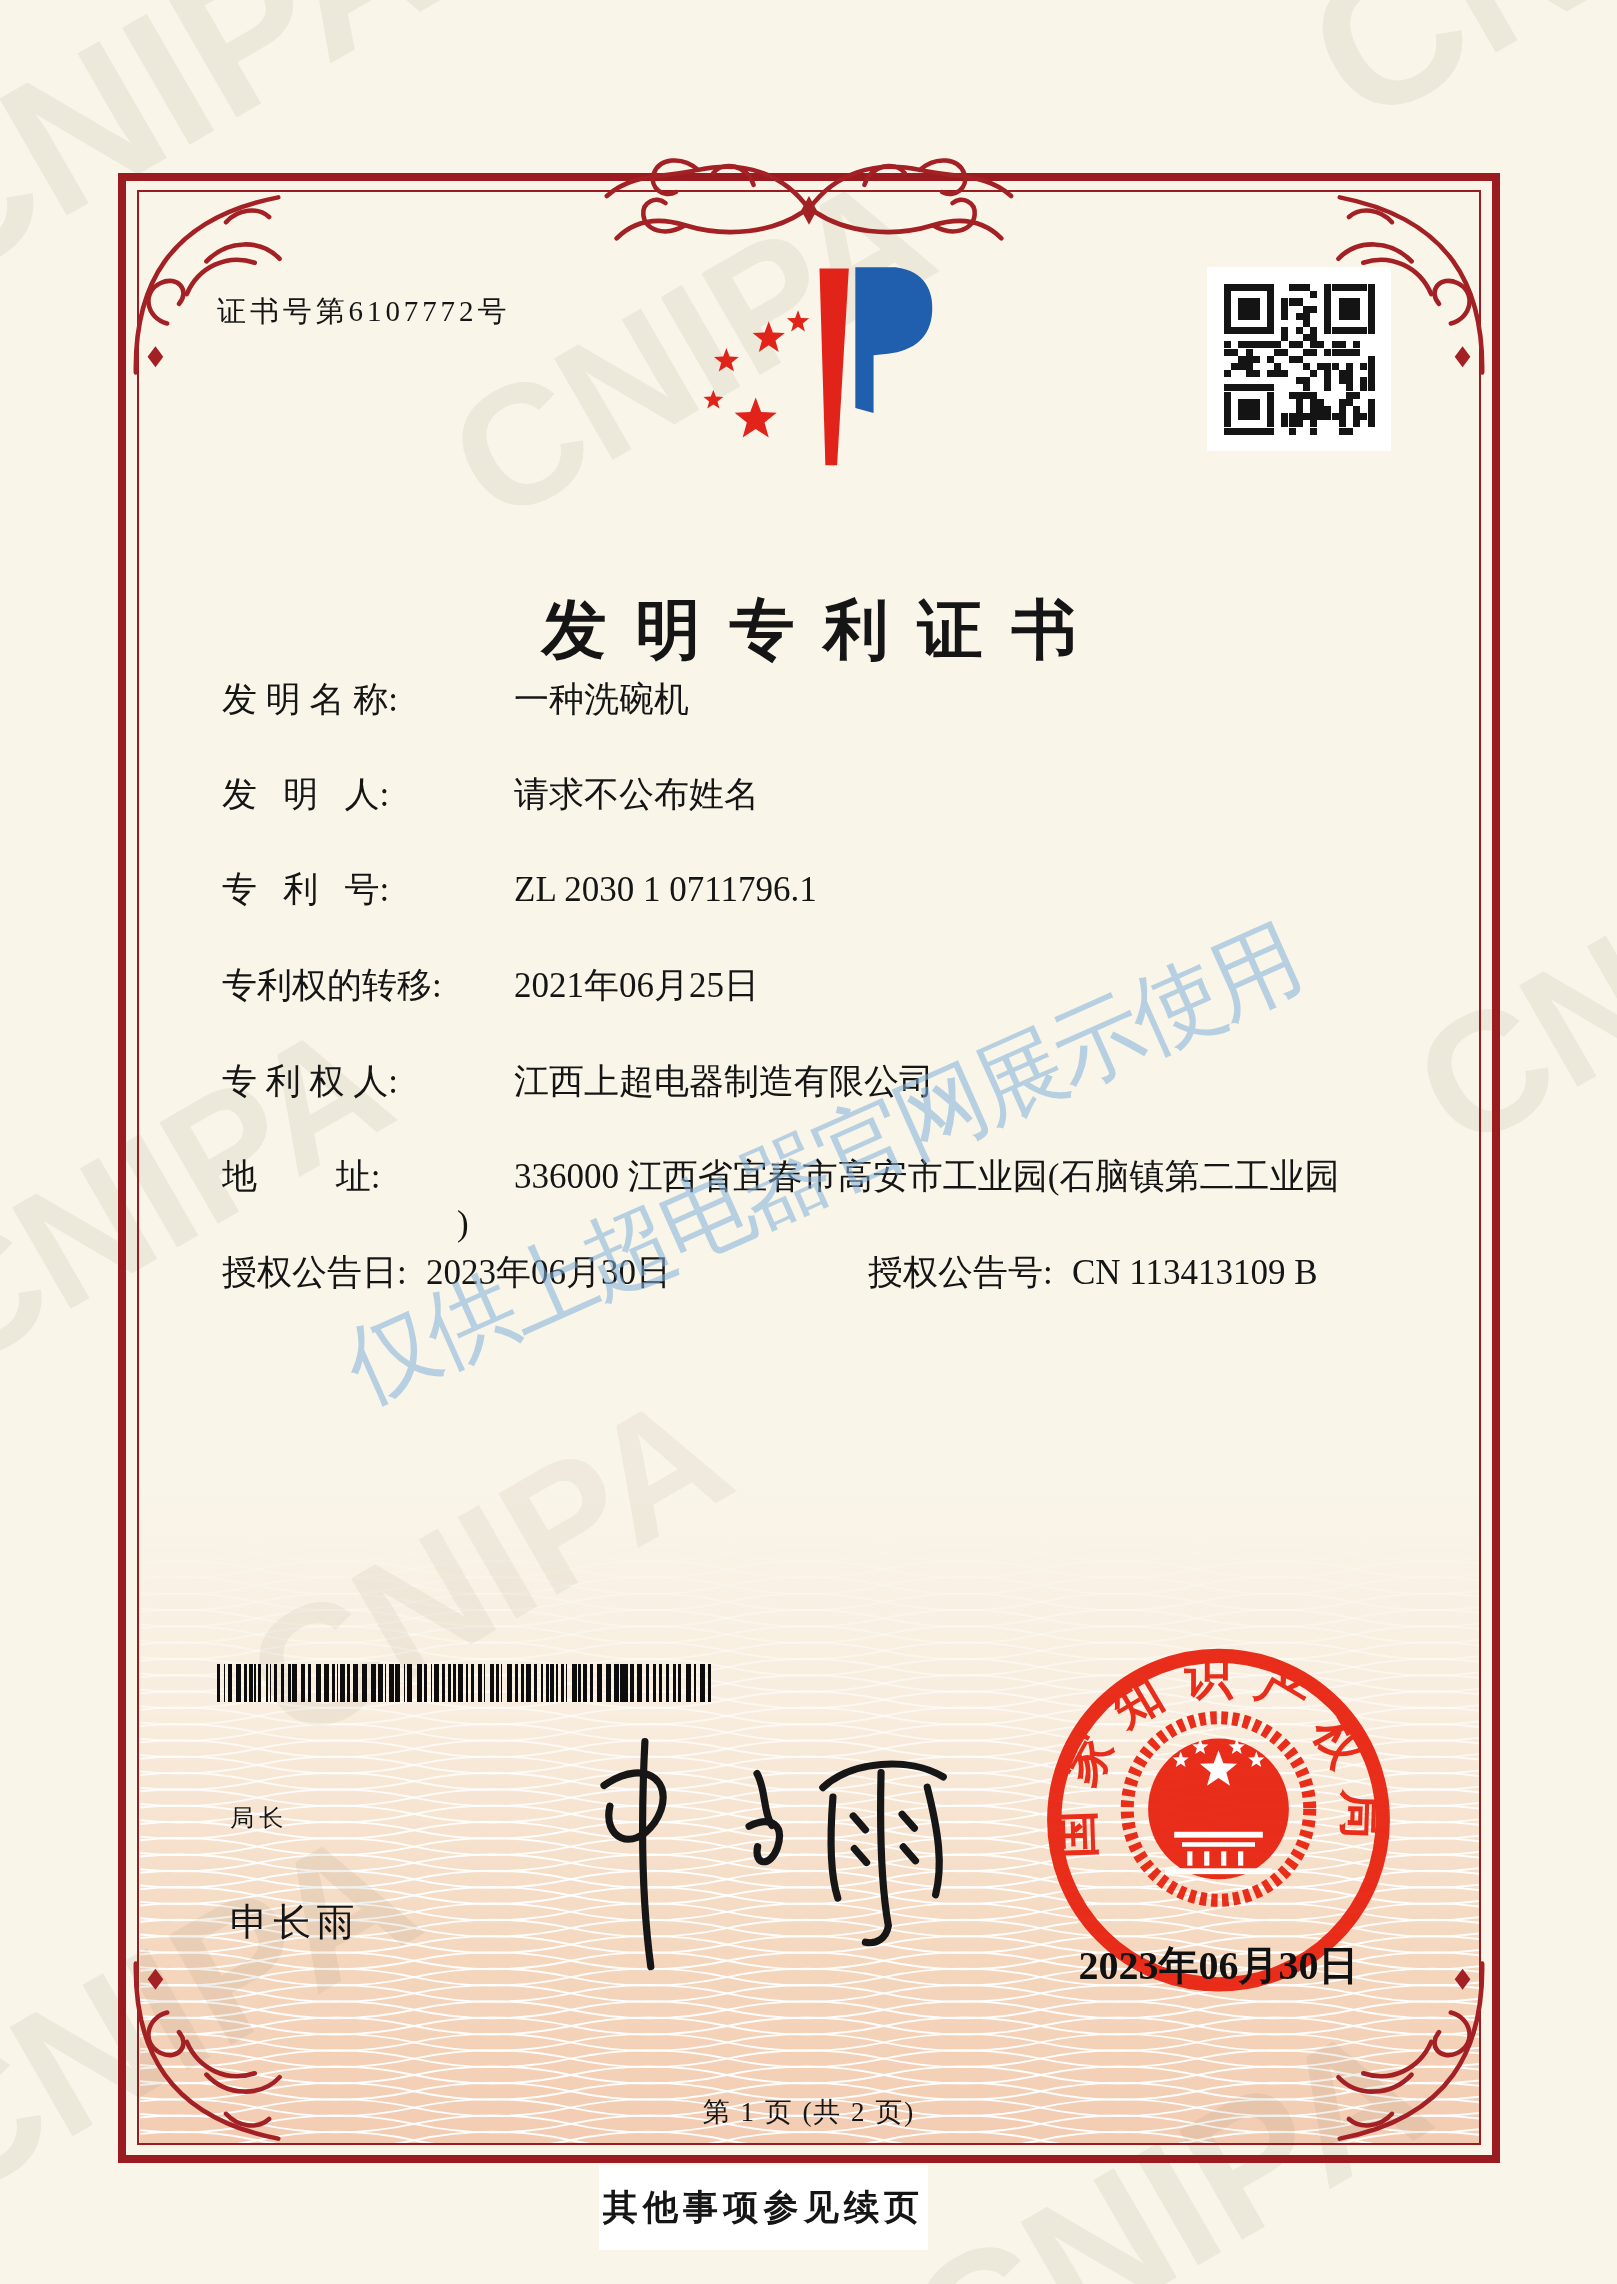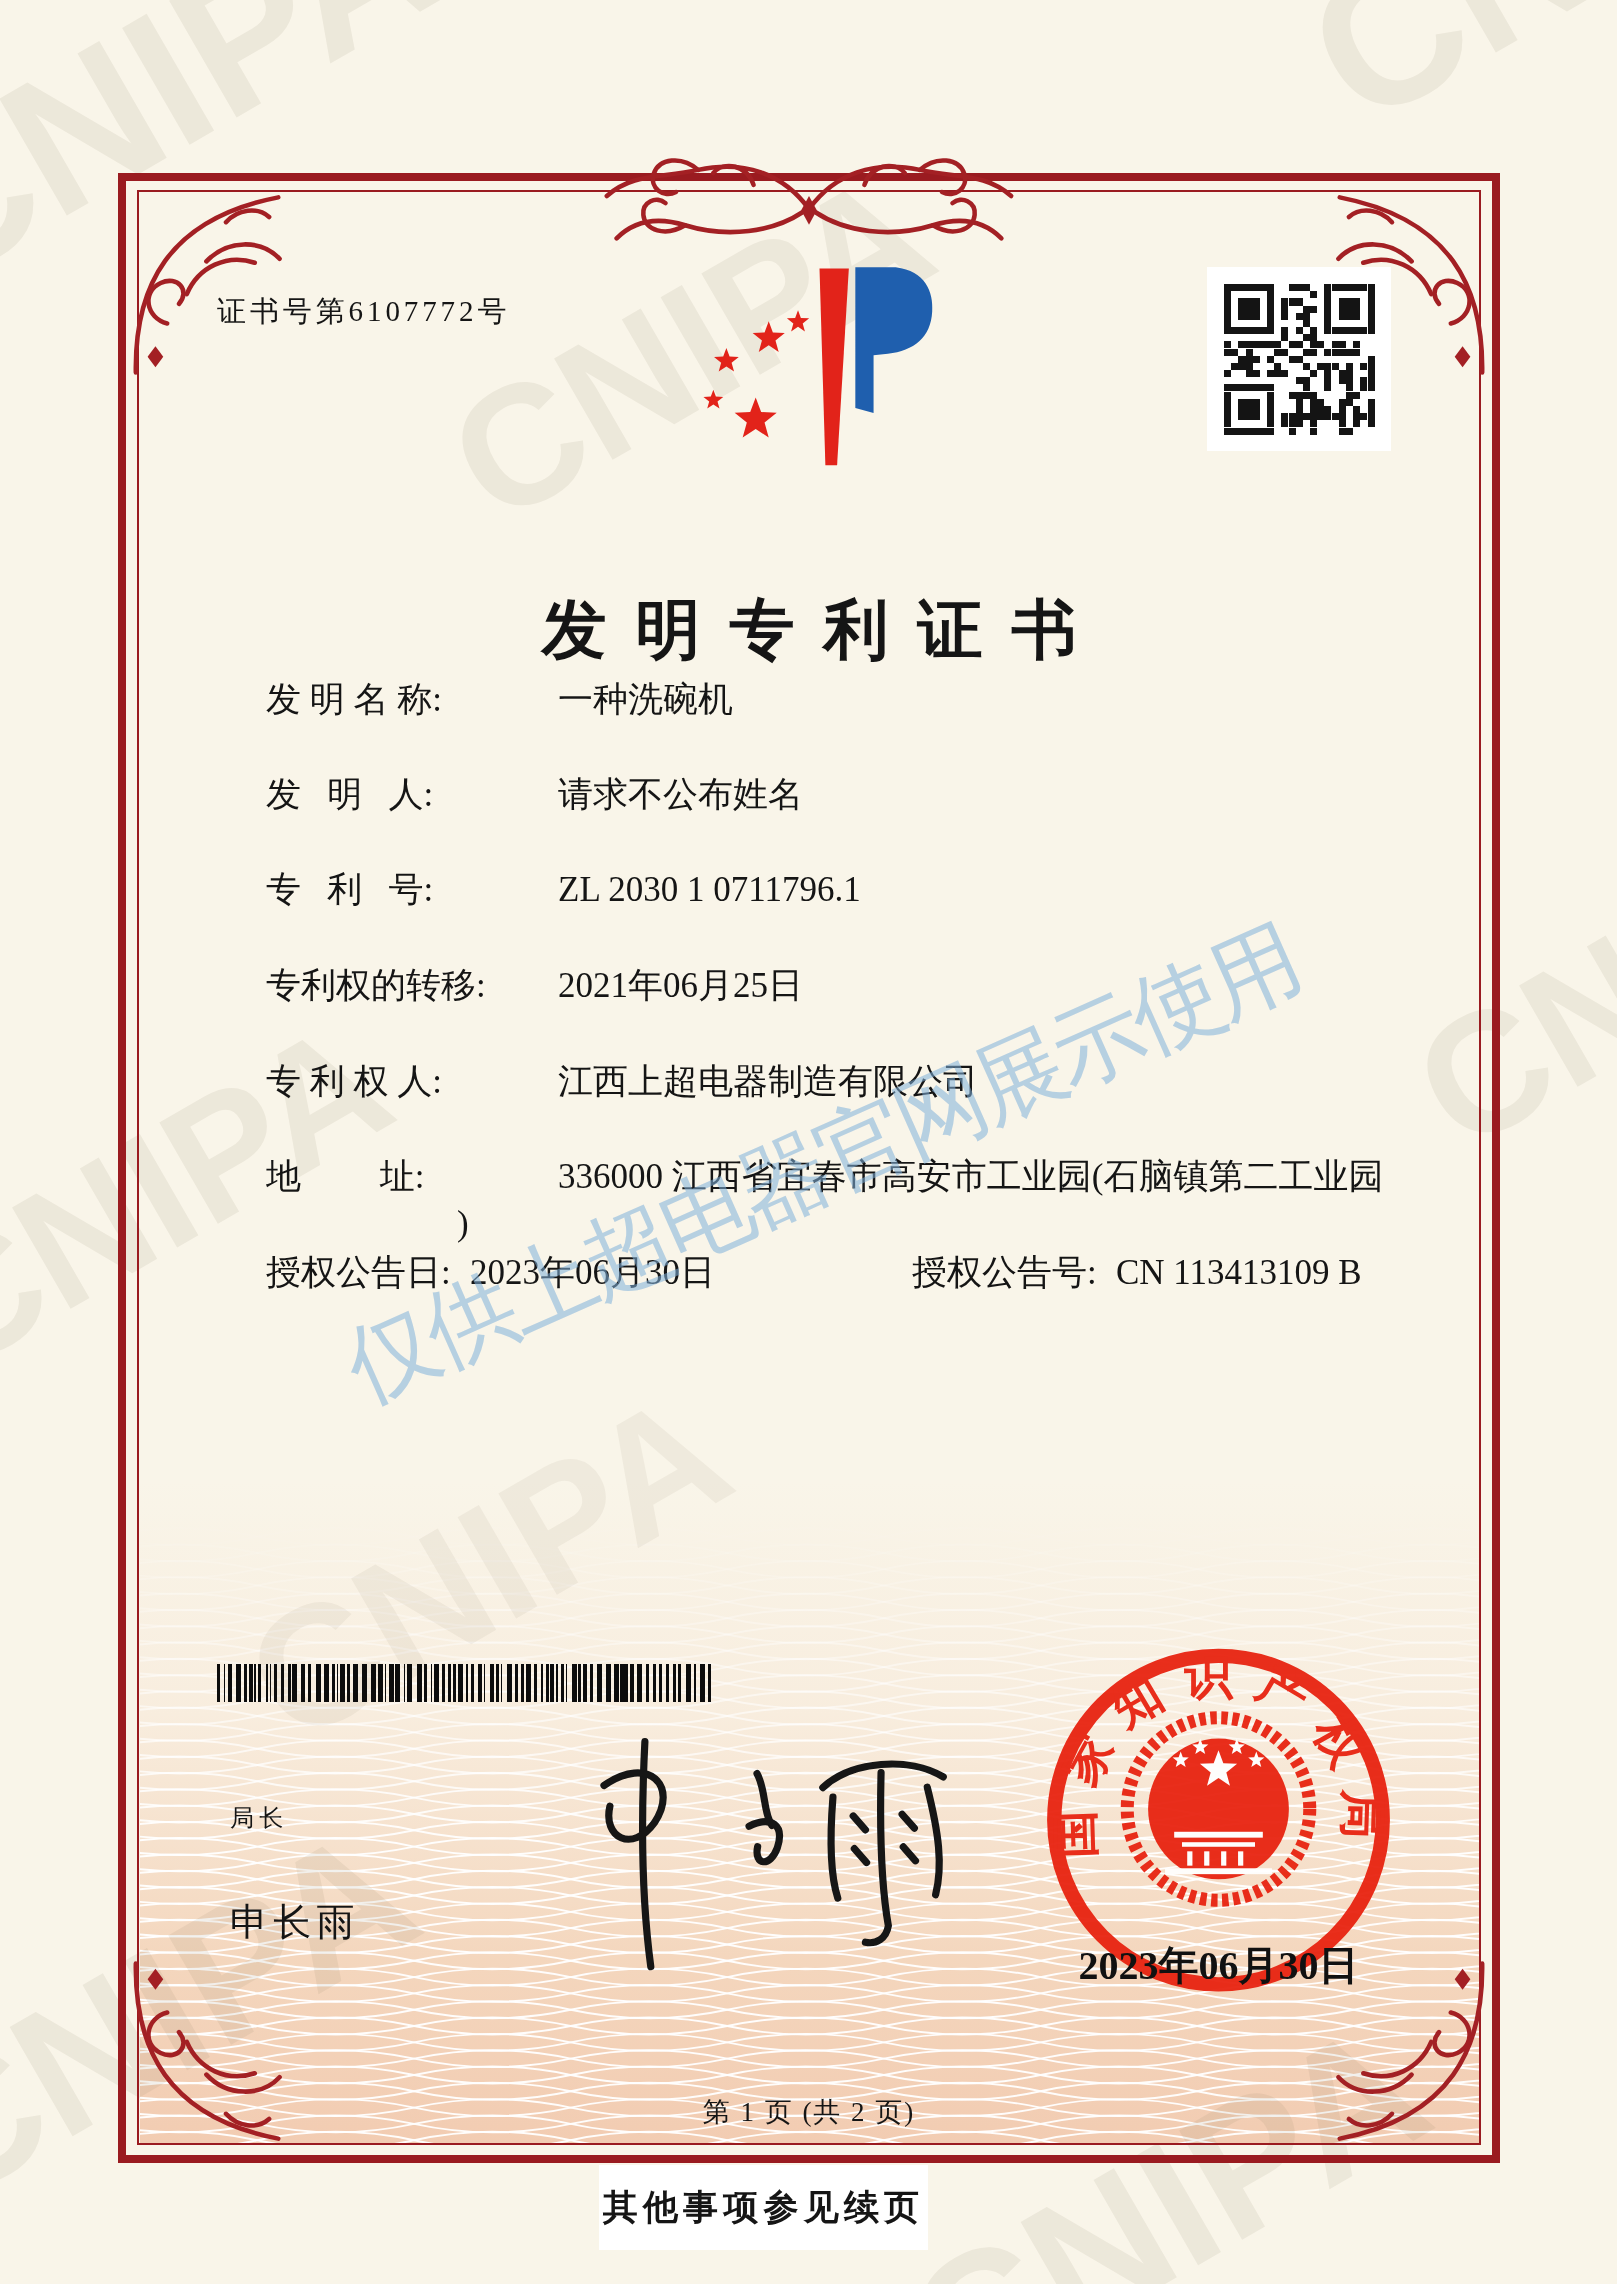--- a/index.html
+++ b/index.html
@@ -46,21 +46,21 @@
   
   .cert-no{position:absolute;z-index:3;left:217px;top:292px;font-size:29px;letter-spacing:3.9px;}
   .logo{position:absolute;z-index:3;left:686px;top:262px;}
   .qr-box{position:absolute;z-index:3;left:1207px;top:267px;width:184px;height:184px;background:#ffffff;}
   .qr-grid{position:absolute;left:1224px;top:284px;width:151px;height:151px;z-index:4;}
   .title{
     position:absolute;z-index:3;left:0;width:1618px;top:586px;text-align:center;
     font-size:65px;font-weight:bold;letter-spacing:29px;text-indent:29px;
   }
   
-  .row{position:absolute;z-index:3;left:222px;font-size:35px;white-space:nowrap;margin-left:44px;}
+  .row{position:absolute;z-index:3;left:222px;font-size:35px;white-space:nowrap;}
   .flabel{display:inline-block;width:292px;white-space:pre;}
   .fvalue{white-space:pre;}
   .addr2{position:absolute;z-index:3;left:457px;top:1204px;font-size:35px;}
   .grant-pair2{position:absolute;left:646px;top:0;}
   .grant-pair2 .fvalue, .grant .fvalue{margin-left:10.4px;}
   .grant .glabel{white-space:pre;}
   
   .paras{position:absolute;z-index:3;left:221px;top:1331px;width:1182px;}
   .paras p{margin:0 0 14.4px 0;font-size:31px;line-height:1.47;text-align:justify;text-indent:64px;}
   

